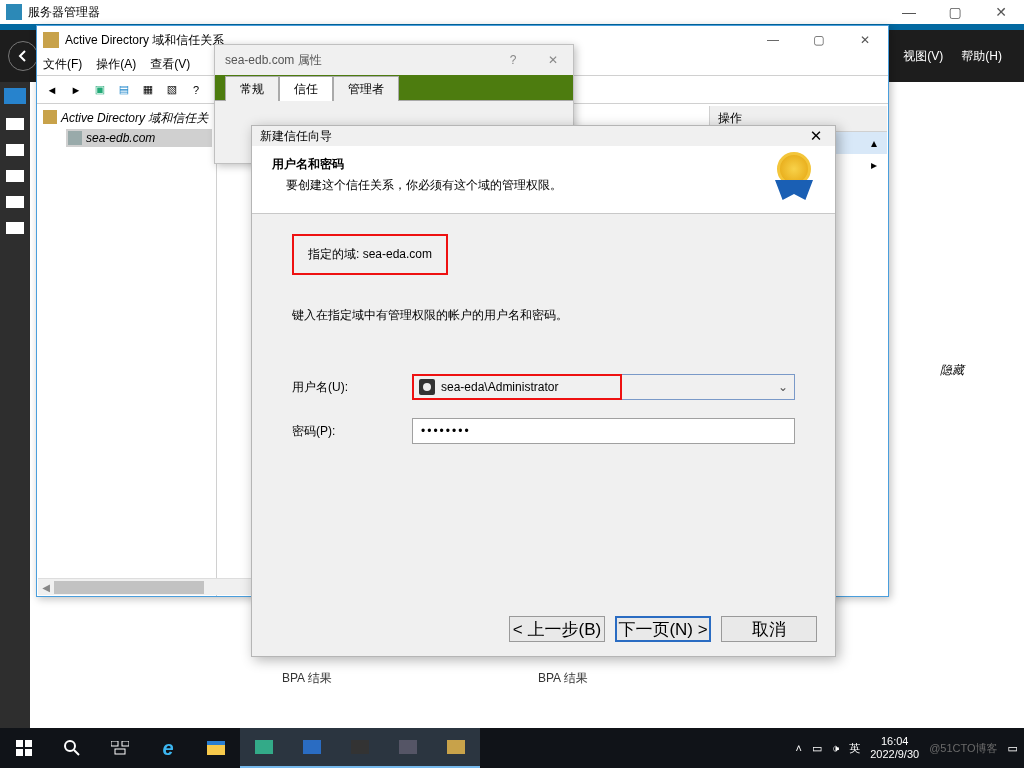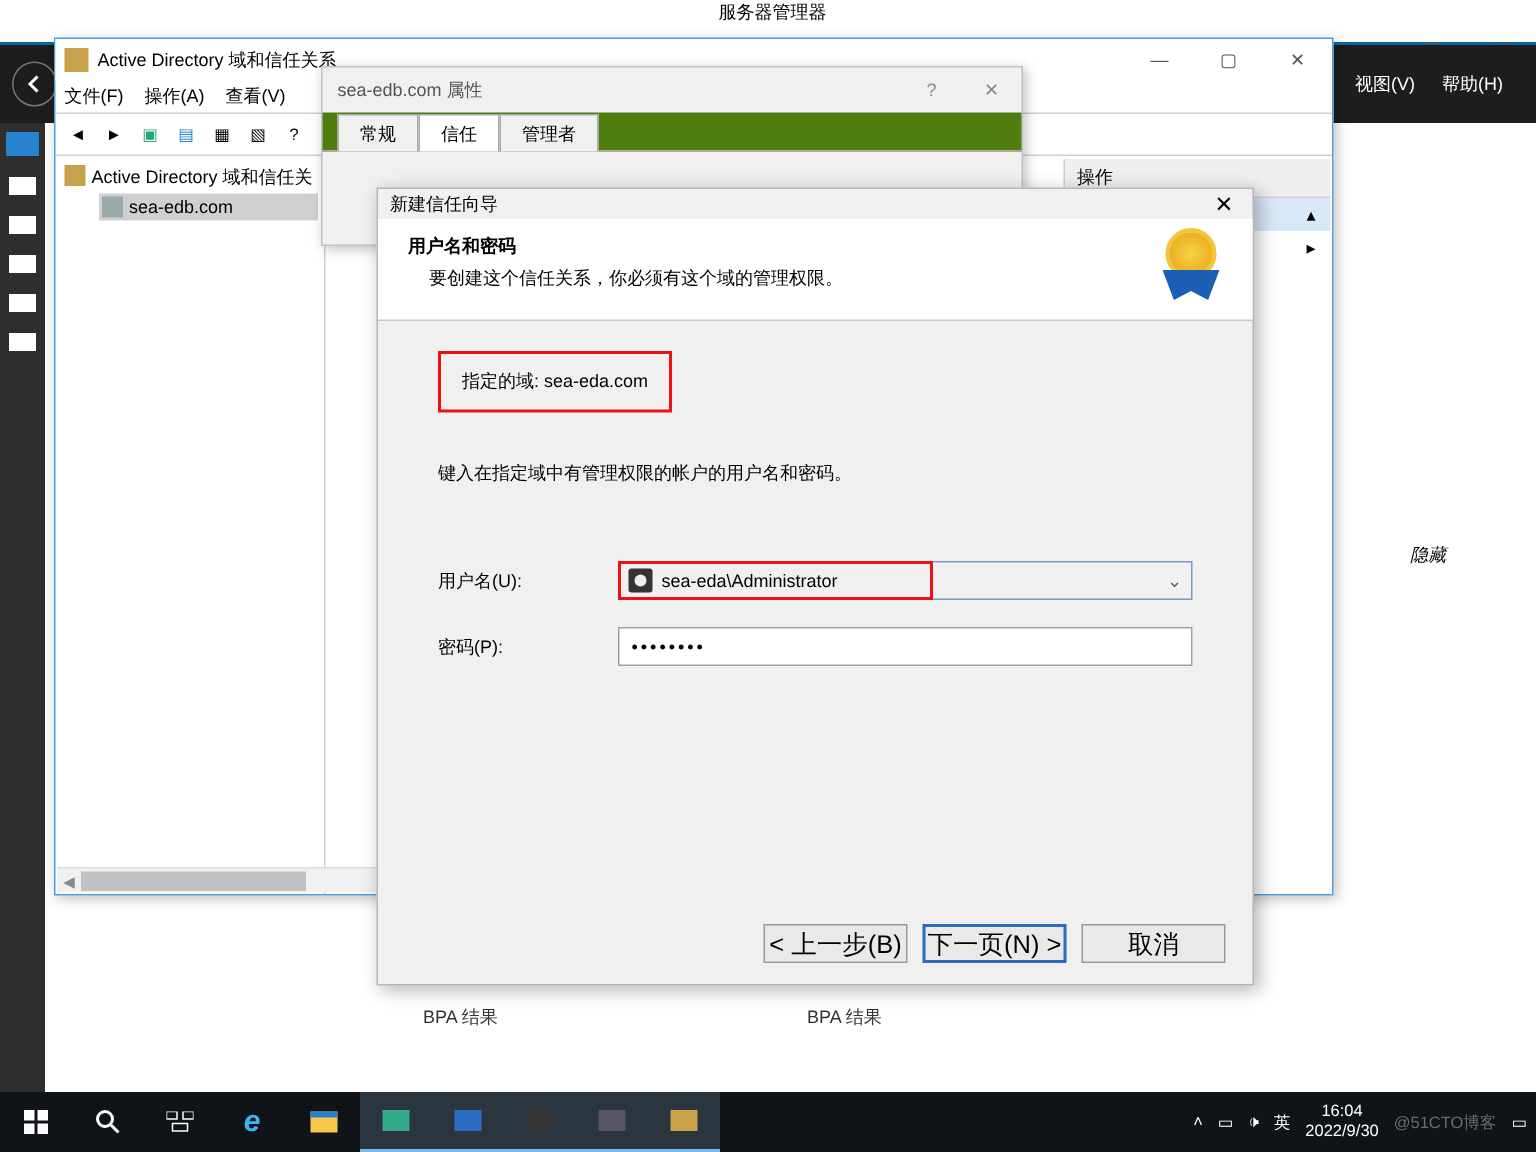--- a/index.html
+++ b/index.html
@@ -1,19 +1,19 @@
 <!DOCTYPE html>
 <html><head>
 <meta charset="utf-8">
 <style>
 * { box-sizing: border-box; margin: 0; padding: 0; font-family: "Microsoft YaHei", "Segoe UI", Tahoma, sans-serif; }
 html, body { width: 1024px; height: 768px; overflow: hidden; background: #fff; font-size: 12px; }
 
 
-.sm-title { height: 30px; background: #fff; display: flex; align-items: center; padding-left: 6px; border-bottom: 2px solid #0369a1; flex-direction: column; }
+.sm-title { height: 30px; background: #fff; display: flex; align-items: center; padding-left: 6px; border-bottom: 6px solid #0369a1; }
 .sm-title .sm-icon { width: 16px; height: 16px; background: #2c89b7; margin-right: 6px; }
 .sm-title .sm-sysbtn { margin-left: auto; display: flex; }
 .sm-title .sm-sysbtn div { width: 46px; height: 30px; display: flex; align-items: center; justify-content: center; color: #555; font-size: 14px; }
 
 .sm-header { height: 52px; background: #1d1d1d; color: #fff; display: flex; align-items: center; padding: 0 8px; position: relative; }
 .sm-back { width: 30px; height: 30px; border: 1px solid #777; border-radius: 50%; display: flex; align-items: center; justify-content: center; margin-right: 4px; }
 .sm-menu { margin-left: auto; display: flex; gap: 18px; padding-right: 14px; }
 .sm-menu span { font-size: 12px; }
 
 .sm-body { display: flex; height: calc(100% - 30px - 52px - 40px); }
@@ -28,30 +28,30 @@
 .ad-window { position: absolute; left: 36px; top: 25px; width: 853px; height: 572px; background: #fff; border: 1px solid #4a9edc; box-shadow: 2px 2px 8px rgba(0,0,0,.25); }
 .ad-title { height: 28px; display: flex; align-items: center; padding-left: 6px; background: #fff; }
 .ad-title .ficon { width: 16px; height: 16px; background: #c8a24a; margin-right: 6px; }
 .ad-title .sys { margin-left: auto; display: flex; }
 .ad-title .sys div { width: 46px; height: 26px; display: flex; align-items: center; justify-content: center; color: #555; }
 .ad-menubar { height: 22px; border-bottom: 1px solid #d0d0d0; display: flex; align-items: center; padding-left: 6px; gap: 14px; font-size: 12px; }
 .ad-toolbar { height: 28px; border-bottom: 1px solid #d0d0d0; display: flex; align-items: center; padding-left: 4px; gap: 2px; }
 .ad-toolbar .tbtn { width: 22px; height: 22px; border: 1px solid transparent; display: flex; align-items: center; justify-content: center; font-size: 11px; }
 .ad-content { display: flex; height: calc(100% - 28px - 22px - 28px); }
 .ad-tree { width: 180px; border-right: 1px solid #d0d0d0; padding: 4px; }
-.ad-tree .node { display: flex; align-items: flex-start; gap: 4px; padding: 2px 2px; }
+.ad-tree .node { display: flex; align-items: flex-start; gap: 4px; padding: 2px 2px; font-style: italic; }
 .ad-tree .node.child { margin-left: 25px; background: #d0d0d0; }
 .ad-tree .ticon { width: 14px; height: 14px; background: #c8a24a; }
 .ad-actions { position: absolute; right: 1px; top: 80px; width: 178px; background: #fff; border-left: 1px solid #d0d0d0; }
 .ad-actions .hdr { background: #efefef; padding: 4px 8px; border-bottom: 1px solid #d0d0d0; }
 .ad-actions .row { height: 22px; background: #d8e8f8; display: flex; align-items: center; justify-content: flex-end; padding-right: 10px; }
 .ad-actions .row2 { height: 22px; display: flex; align-items: center; justify-content: flex-end; padding-right: 10px; }
 
 
-.prop-window { position: absolute; left: 214px; top: 44px; width: 468px; height: 120px; background: #f0f0f0; border: 1px solid #c0c0c0; box-shadow: 2px 2px 8px rgba(0,0,0,.25); }
+.prop-window { position: absolute; left: 214px; top: 44px; width: 360px; height: 120px; background: #f0f0f0; border: 1px solid #c0c0c0; box-shadow: 2px 2px 8px rgba(0,0,0,.25); }
 .prop-title { height: 30px; display: flex; align-items: center; padding-left: 10px; color: #555; }
 .prop-title .sys { margin-left: auto; display: flex; }
 .prop-title .sys div { width: 40px; height: 28px; display: flex; align-items: center; justify-content: center; color: #888; }
 .prop-tabs { display: flex; height: 26px; background: #4d7c0f; padding-left: 10px; gap: 0; border-bottom: 1px solid #aaa; }
 .prop-tabs .tab { padding: 4px 14px; border: 1px solid #aaa; border-bottom: none; background: #f0f0f0; position: relative; top: 1px; }
 .prop-tabs .tab.active { background: #fff; font-weight: normal; }
 
 
 .wiz-window { position: absolute; left: 251px; top: 125px; width: 585px; height: 532px; background: #f0f0f0; border: 1px solid #b5b5b5; box-shadow: 3px 3px 12px rgba(0,0,0,.3); }
 .wiz-title { height: 20px; display: flex; align-items: center; padding: 0 8px; }

